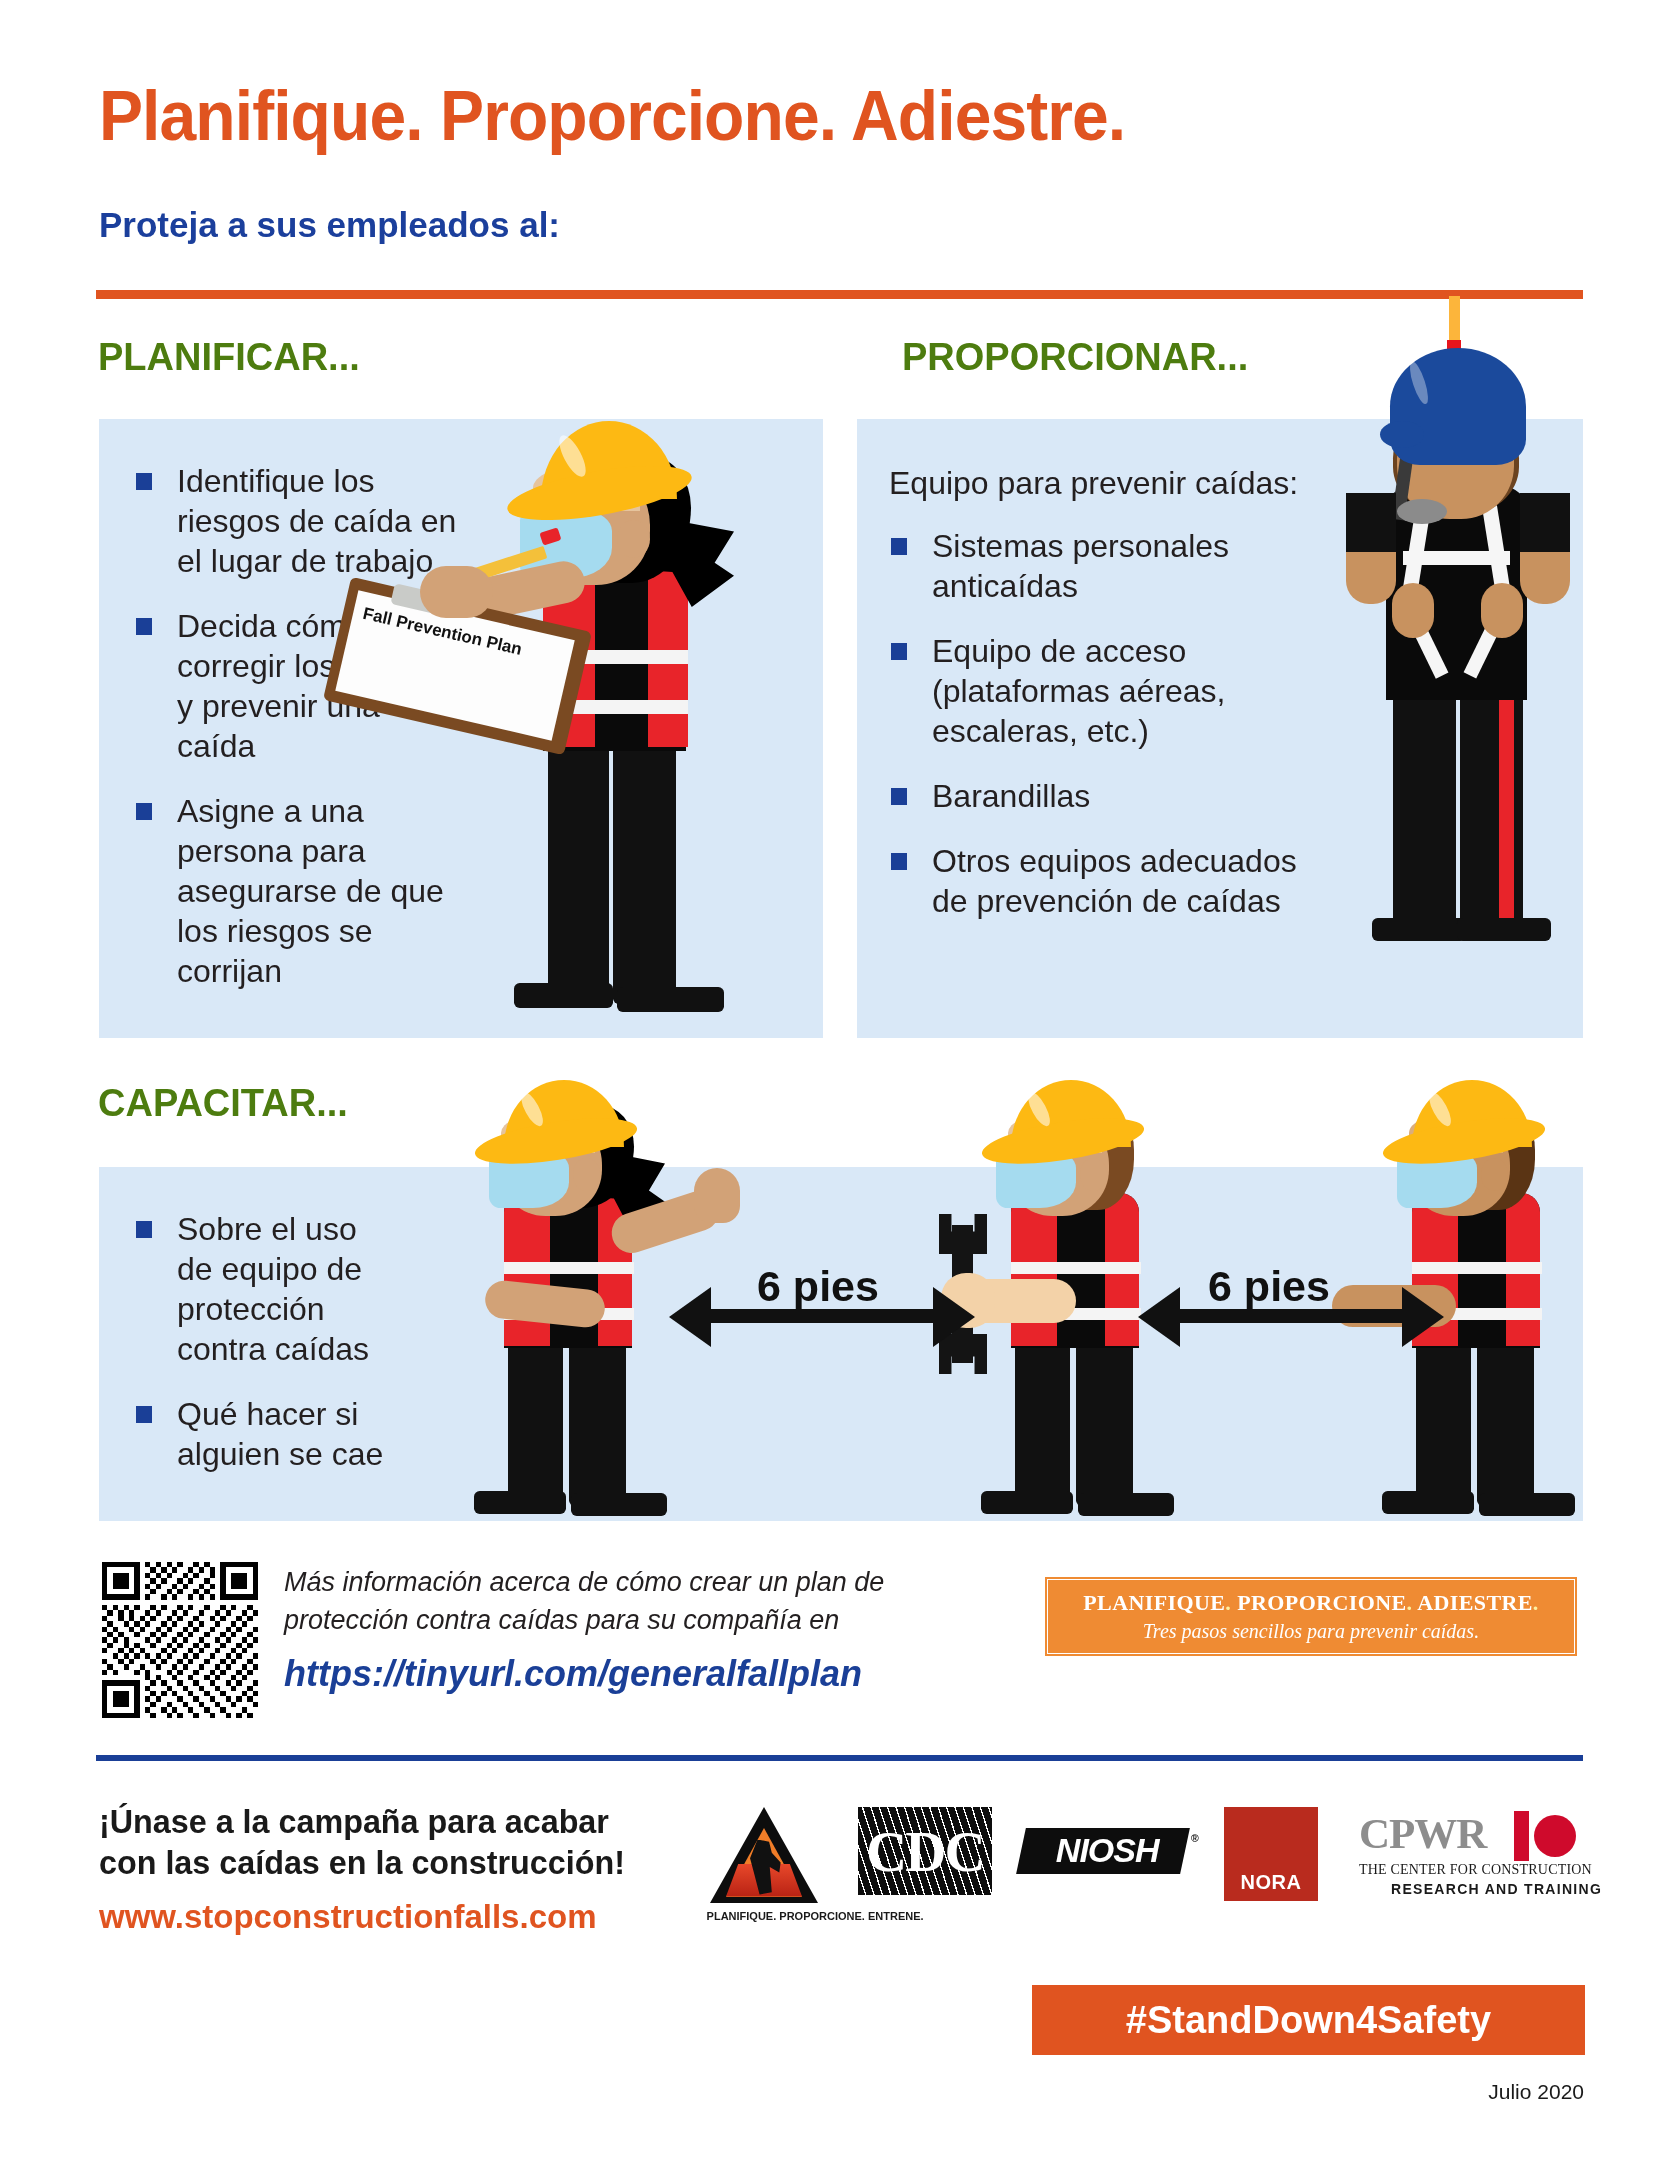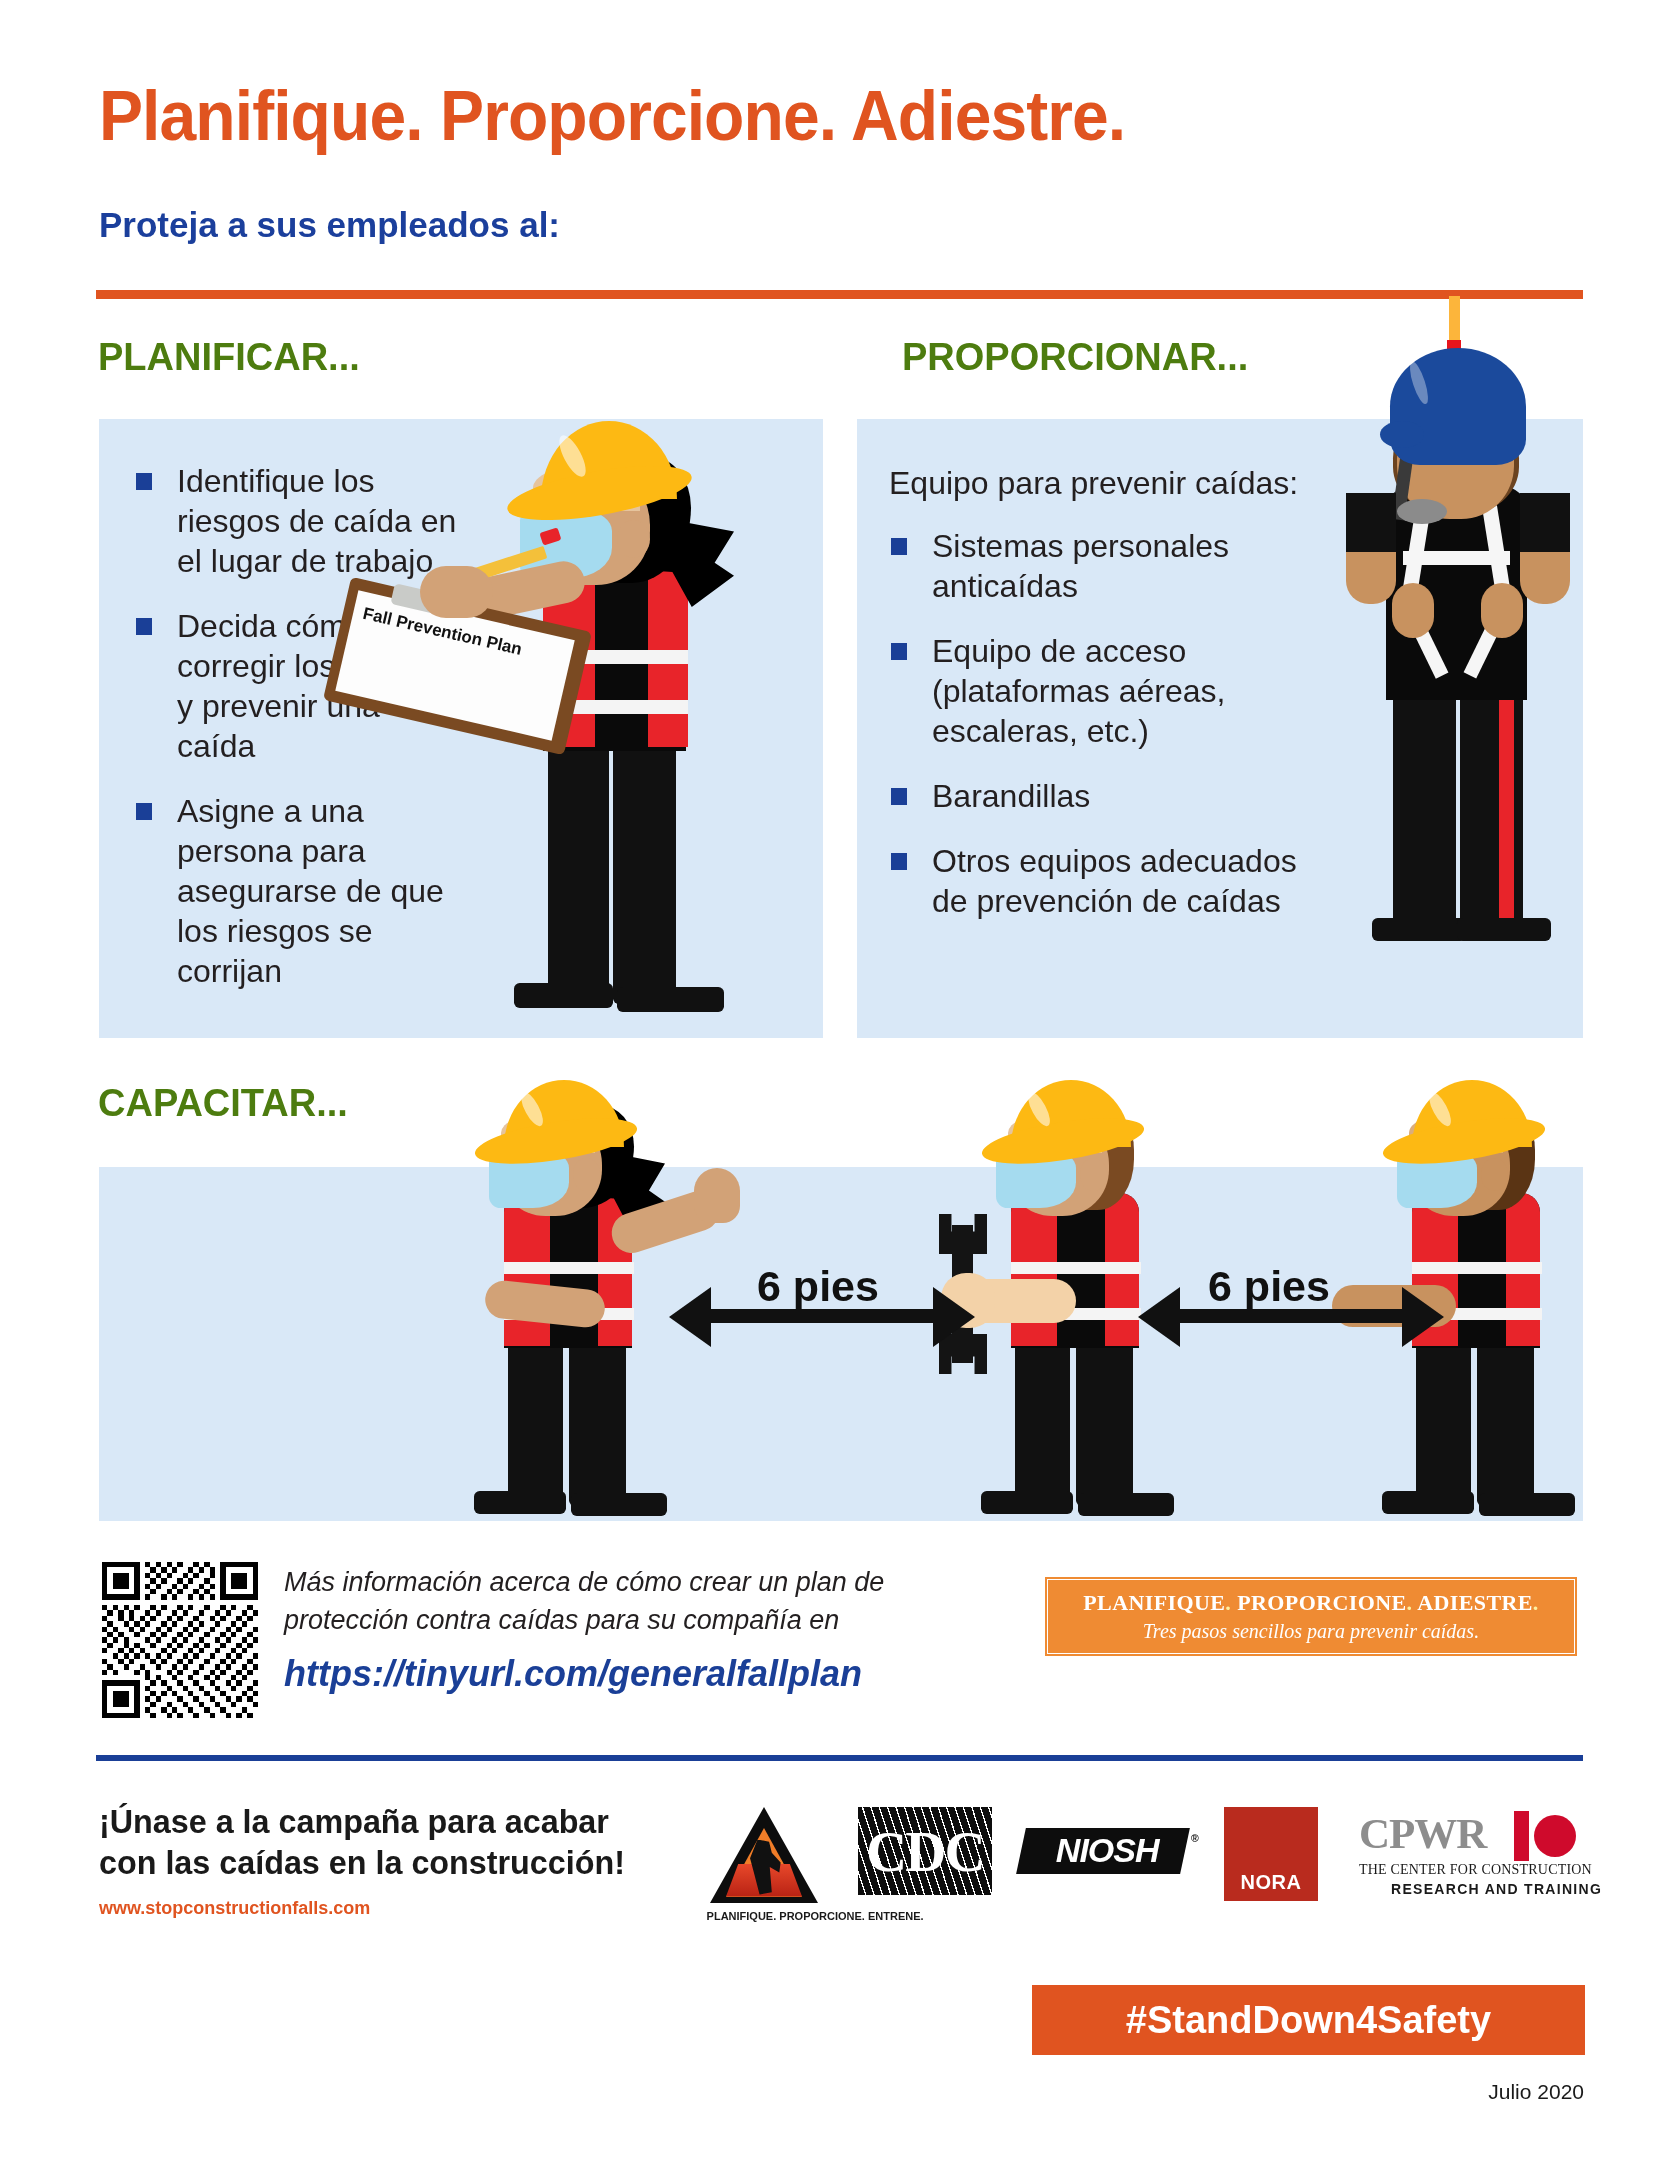--- a/index.html
+++ b/index.html
@@ -228,21 +228,21 @@
     line-height: 41px;
     color: #1a1a1a;
     font-family: "Liberation Sans Narrow", "Liberation Sans", sans-serif;
     transform: scaleX(0.95);
     transform-origin: left top;
     white-space: nowrap;
   }
   .footer-url {
     position: absolute;
     left: 99px; top: 1898px;
-    font-size: 18px;
+    font-size: 33px;
     font-weight: bold;
     color: #e05420;
     font-family: "Liberation Sans Narrow", "Liberation Sans", sans-serif;
     white-space: nowrap;
   }
 
   .logo { position: absolute; }
 
   
   #logo-ppt { left: 698px; top: 1807px; width: 130px; height: 126px; }
@@ -496,20 +496,24 @@
     <div class="arm" style="position:absolute; left:7.6px; top:187px; width:50px; height:111px; background:#c8925f; border-radius:23px;"></div>
     <div class="arm" style="position:absolute; left:182px; top:187px; width:50px; height:111px; background:#c8925f; border-radius:23px;"></div>
     <div style="position:absolute; left:7.6px; top:187px; width:50px; height:59px; background:#111;"></div>
     <div style="position:absolute; left:182px; top:187px; width:50px; height:59px; background:#111;"></div>
     <div style="position:absolute; left:54px; top:277px; width:42px; height:55px; background:#c8925f; border-radius:21px;"></div>
     <div style="position:absolute; left:143px; top:277px; width:42px; height:55px; background:#c8925f; border-radius:21px;"></div>
   </div>
 
   <div class="panel" id="panel-cap"></div>
 
+  <ul class="blist" id="list-cap">
+    <li>Sobre el uso de equipo de protección contra caídas</li>
+    <li>Qué hacer si alguien se cae</li>
+  </ul>
 
   <div class="fig" id="fig-worker-a" style="left:449px; top:1080px; width:287px; height:440px;">
     <div class="leg" style="left:59px; top:256px; width:55px; height:167px; border-radius:0 0 5.7px 5.7px;"></div>
     <div class="leg" style="left:120px; top:256px; width:57px; height:170px; border-radius:0 0 5.7px 5.7px;"></div>
     <div class="shoe" style="left:25px; top:411px; width:92px; height:23px;"></div>
     <div class="shoe" style="left:122px; top:413px; width:96px; height:23px;"></div>
     <div class="torso-black" style="left:55px; top:113px; width:128px; height:155px; border-radius:19px 19px 0 0;"></div>
     <div class="vest" style="left:55px; top:113px; width:46px; height:153px; border-radius:19px 0 0 0;"></div>
     <div class="vest" style="left:149px; top:113px; width:34px; height:153px; border-radius:0 19px 0 0;"></div>
     <div class="stripe" style="left:55px; top:182px; width:130px; height:12.4px;"></div>

